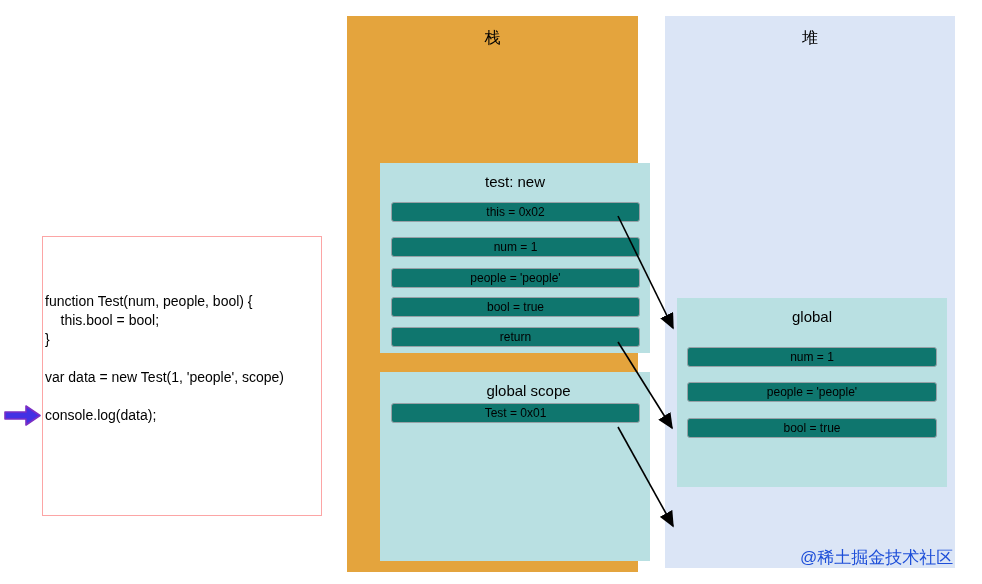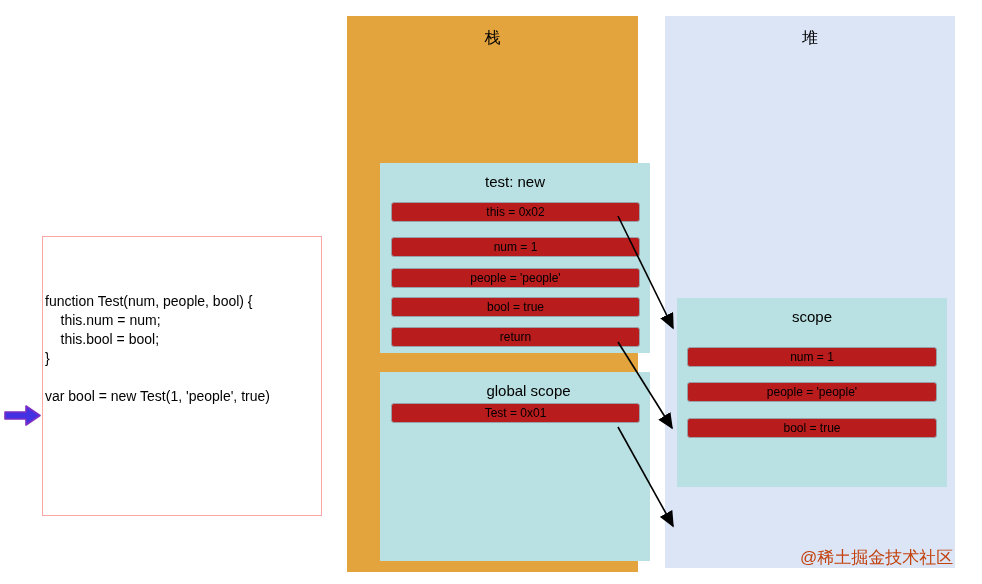--- a/index.html
+++ b/index.html
@@ -25,43 +25,43 @@
   .block { left:12px; width:270px; }
   .frame-test-new { top:147px; height:190px; }
   .frame-global   { top:356px; height:189px;padding-left:27px; }
   .block-object   { top:282px; height:189px; }
   .block-testfn   { top:490px; height:52px; }
 
   .frame-title, .block-title { padding-top:10px; text-align:center; font-size:15px; color:#000; }
   .block-title-center { text-align:center; font-size:15px; line-height:50px; color:#000; }
 
   .slot { position:absolute; left:11px; width:249px; height:20px;
-          background:#b91c1c; border:1px solid #97a1a7; border-radius:3px;
+          background:#0f766e; border:1px solid #97a1a7; border-radius:3px;
           font-size:12px; line-height:18px; text-align:center; color:#000; }
   .block-object .slot { left:10px; width:250px; height:20px; }
 
   
   .arrow-layer { position:absolute; left:0; top:0; width:982px; height:584px; pointer-events:none; }
 
   
-  .watermark { position:absolute; left:800px; top:546px; font-size:17px; color:#c2410c; }
+  .watermark { position:absolute; left:800px; top:546px; font-size:17px; color:#1d4ed8; }
 </style>
 </head>
 <body>
 
 <div class="canvas">
 
   <div class="code-box">
     <div class="code-line">function Test(num, people, bool) {</div>
-    <div class="code-line">    this.num = num;</div>
     <div class="code-line">    this.bool = bool;</div>
     <div class="code-line">}</div>
     <div class="code-line"></div>
-    <div class="code-line">var bool = new Test(1, 'people', true)</div>
+    <div class="code-line">var data = new Test(1, 'people', scope)</div>
     <div class="code-line"></div>
+    <div class="code-line">console.log(data);</div>
   </div>
 
   <svg class="pointer-arrow" viewBox="0 0 38 23">
     <polygon points="1,8 22,8 22,2 36,11.5 22,21 22,15 1,15" fill="#4331E4" stroke="#7B2FC4" stroke-width="1.6" stroke-linejoin="round"></polygon>
   </svg>
 
   <div class="col col-stack">
     <div class="col-title">栈</div>
 
     <div class="frame frame-test-new">
@@ -76,21 +76,21 @@
     <div class="frame frame-global">
       <div class="frame-title">global scope</div>
       <div class="slot" style="top:31px">Test = 0x01</div>
     </div>
   </div>
 
   <div class="col col-heap">
     <div class="col-title">堆</div>
 
     <div class="block block-object">
-      <div class="block-title">scope</div>
+      <div class="block-title">global</div>
       <div class="slot" style="top:49px">num = 1</div>
       <div class="slot" style="top:84px">people = 'people'</div>
       <div class="slot" style="top:120px">bool = true</div>
     </div>
 
   </div>
 
   <svg class="arrow-layer" viewBox="0 0 982 584">
     <defs>
       <marker id="ah" markerWidth="11" markerHeight="9" refX="9" refY="4.5" orient="auto">

